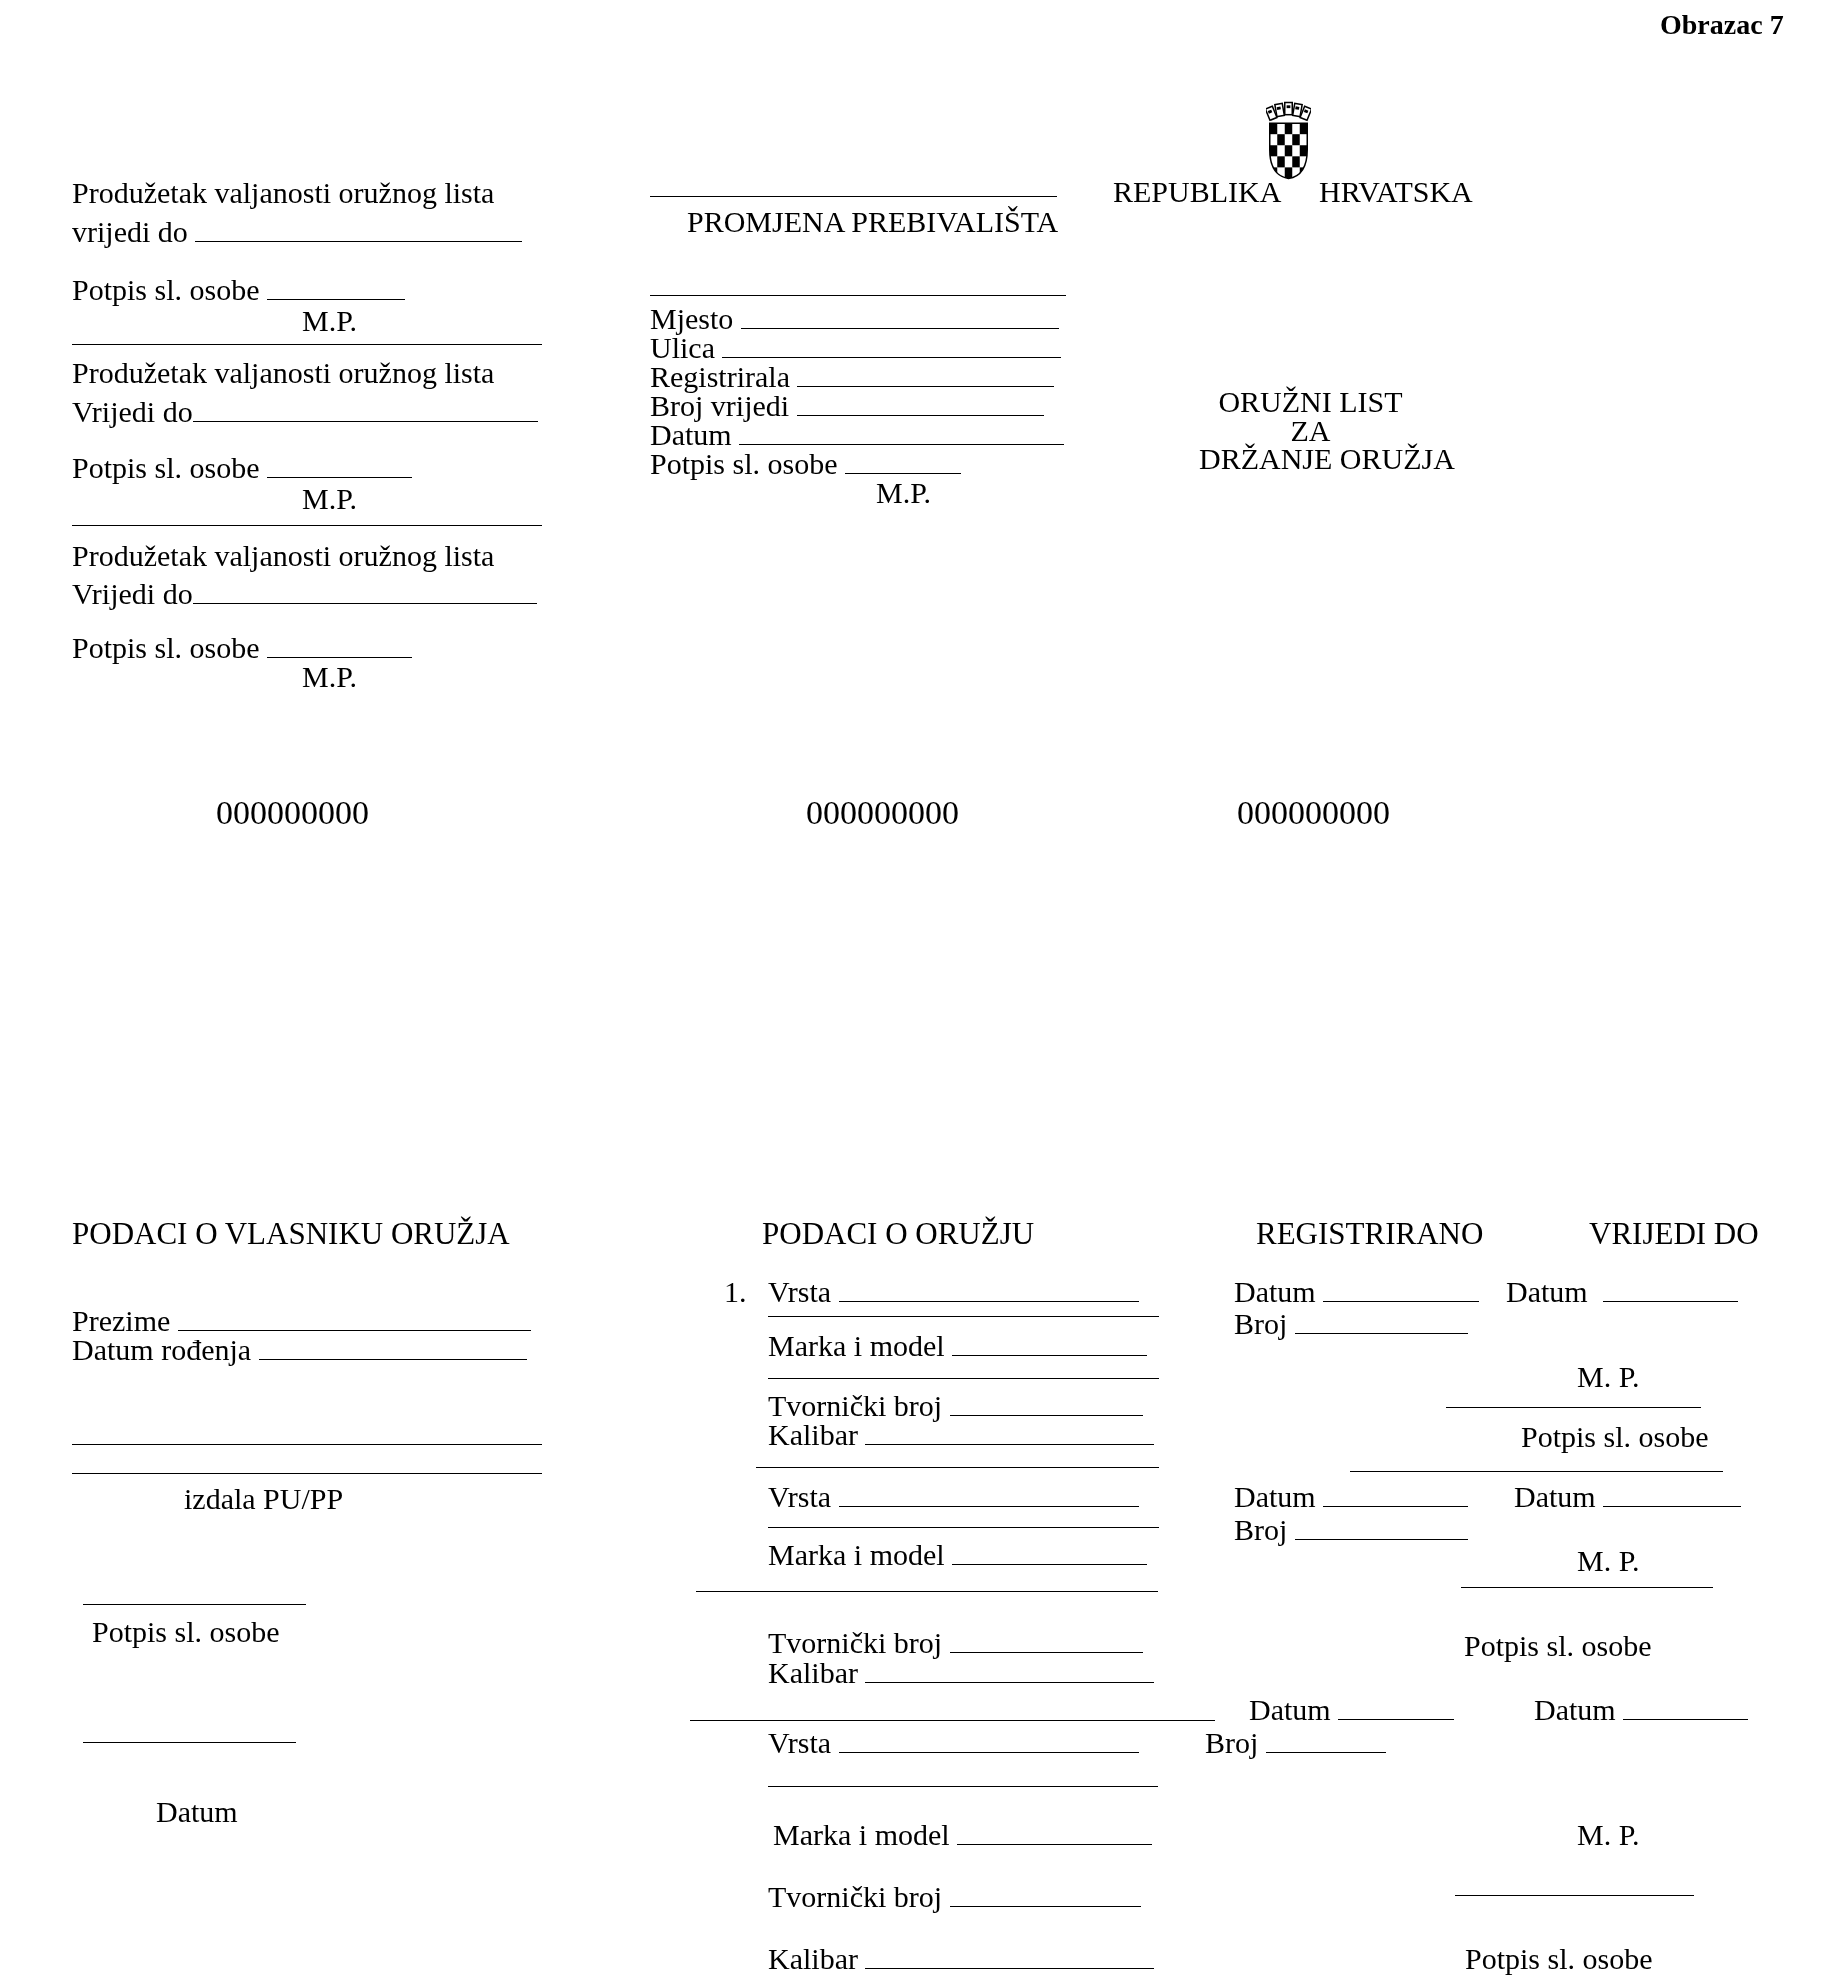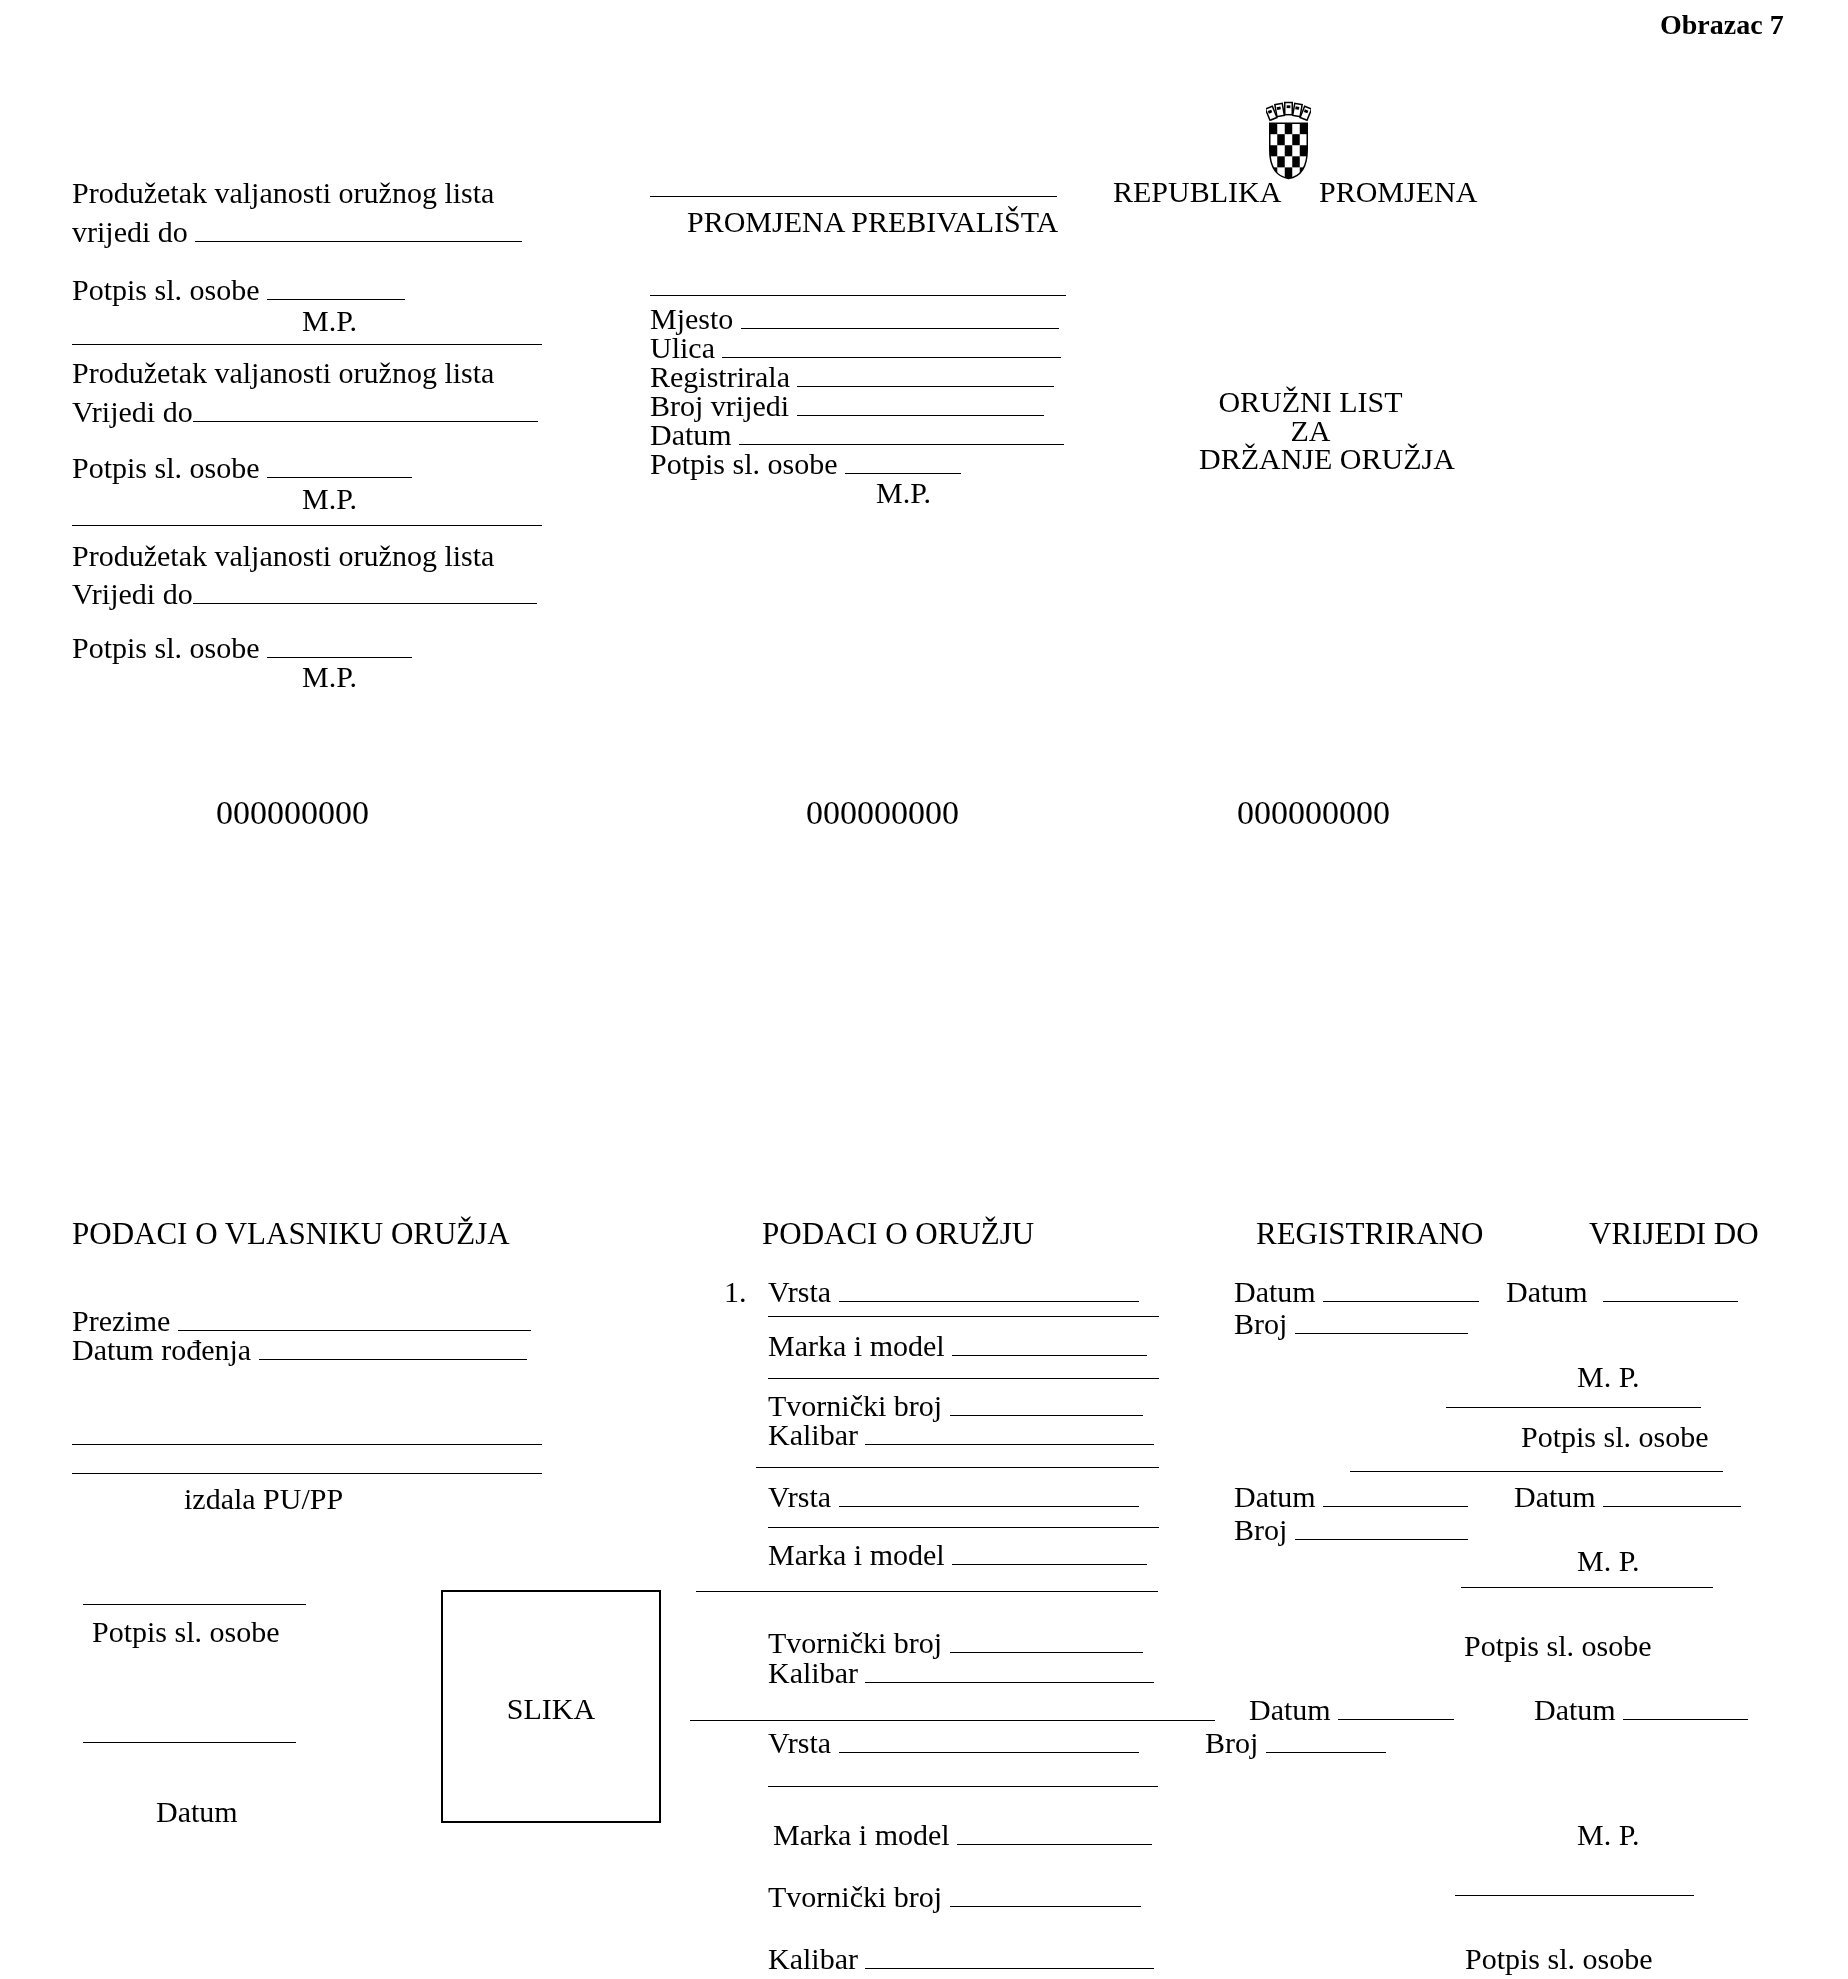--- a/index.html
+++ b/index.html
@@ -48,21 +48,21 @@
   <div class="ln" style="left:650px; top:295px; width:416px;"></div>
   <div class="t" style="left:650px; top:302px;"><span>Mjesto</span> <span class="u" style="width:318px;"></span></div>
   <div class="t" style="left:650px; top:331px;"><span>Ulica</span> <span class="u" style="width:339px;"></span></div>
   <div class="t" style="left:650px; top:360px;"><span>Registrirala</span> <span class="u" style="width:257px;"></span></div>
   <div class="t" style="left:650px; top:389px;"><span>Broj vrijedi</span> <span class="u" style="width:247px;"></span></div>
   <div class="t" style="left:650px; top:418px;"><span>Datum</span> <span class="u" style="width:325px;"></span></div>
   <div class="t" style="left:650px; top:447px;"><span>Potpis sl. osobe</span> <span class="u" style="width:116px;"></span></div>
   <div class="t" style="left:876px; top:476px;">M.P.</div>
 
   <div class="t" style="left:1113px; top:175px;">REPUBLIKA</div>
-  <div class="t" style="left:1319px; top:175px;">PROMJENA</div>
+  <div class="t" style="left:1319px; top:175px;">HRVATSKA</div>
 
   <svg style="position:absolute; left:1266px; top:100px;" width="45" height="80" viewBox="0 0 48 84">
 
     <g stroke="#000" stroke-width="1.6" fill="#fff">
       <rect x="1.5" y="7" width="8" height="13" transform="rotate(-22 5.5 13.5)"></rect>
       <rect x="10.5" y="3.5" width="8" height="13" transform="rotate(-10 14.5 10)"></rect>
       <rect x="20" y="2" width="8" height="13"></rect>
       <rect x="29.5" y="3.5" width="8" height="13" transform="rotate(10 33.5 10)"></rect>
       <rect x="38.5" y="7" width="8" height="13" transform="rotate(22 42.5 13.5)"></rect>
     </g>
@@ -111,23 +111,20 @@
   <div class="t" style="left:72px; top:1333px;"><span>Datum rođenja</span> <span class="u" style="width:268px;"></span></div>
   <div class="ln" style="left:72px; top:1444px; width:470px;"></div>
   <div class="ln" style="left:72px; top:1473px; width:470px;"></div>
   <div class="t" style="left:184px; top:1482px;">izdala PU/PP</div>
 
   <div class="ln" style="left:83px; top:1604px; width:223px;"></div>
   <div class="t" style="left:92px; top:1615px;">Potpis sl. osobe</div>
   <div class="ln" style="left:83px; top:1742px; width:213px;"></div>
   <div class="t" style="left:156px; top:1795px;">Datum</div>
 
-  <div class="box" style="left:441px; top:1590px; width:216px; height:229px;">
-    <div class="t" style="left:0; top:100px; width:216px; text-align:center; position:absolute;">SLIKA</div>
-  </div>
 
   <div class="t hdr" style="left:762px; top:1216px;">PODACI O ORUŽJU</div>
 
   <div class="t" style="left:724px; top:1275px;">1.</div>
   <div class="t" style="left:768px; top:1275px;"><span>Vrsta</span> <span class="u" style="width:300px;"></span></div>
   <div class="ln" style="left:768px; top:1316px; width:391px;"></div>
   <div class="t" style="left:768px; top:1329px;"><span>Marka i model</span> <span class="u" style="width:195px;"></span></div>
   <div class="ln" style="left:768px; top:1378px; width:391px;"></div>
   <div class="t" style="left:768px; top:1389px;"><span>Tvornički broj</span> <span class="u" style="width:193px;"></span></div>
   <div class="t" style="left:768px; top:1418px;"><span>Kalibar</span> <span class="u" style="width:289px;"></span></div>

